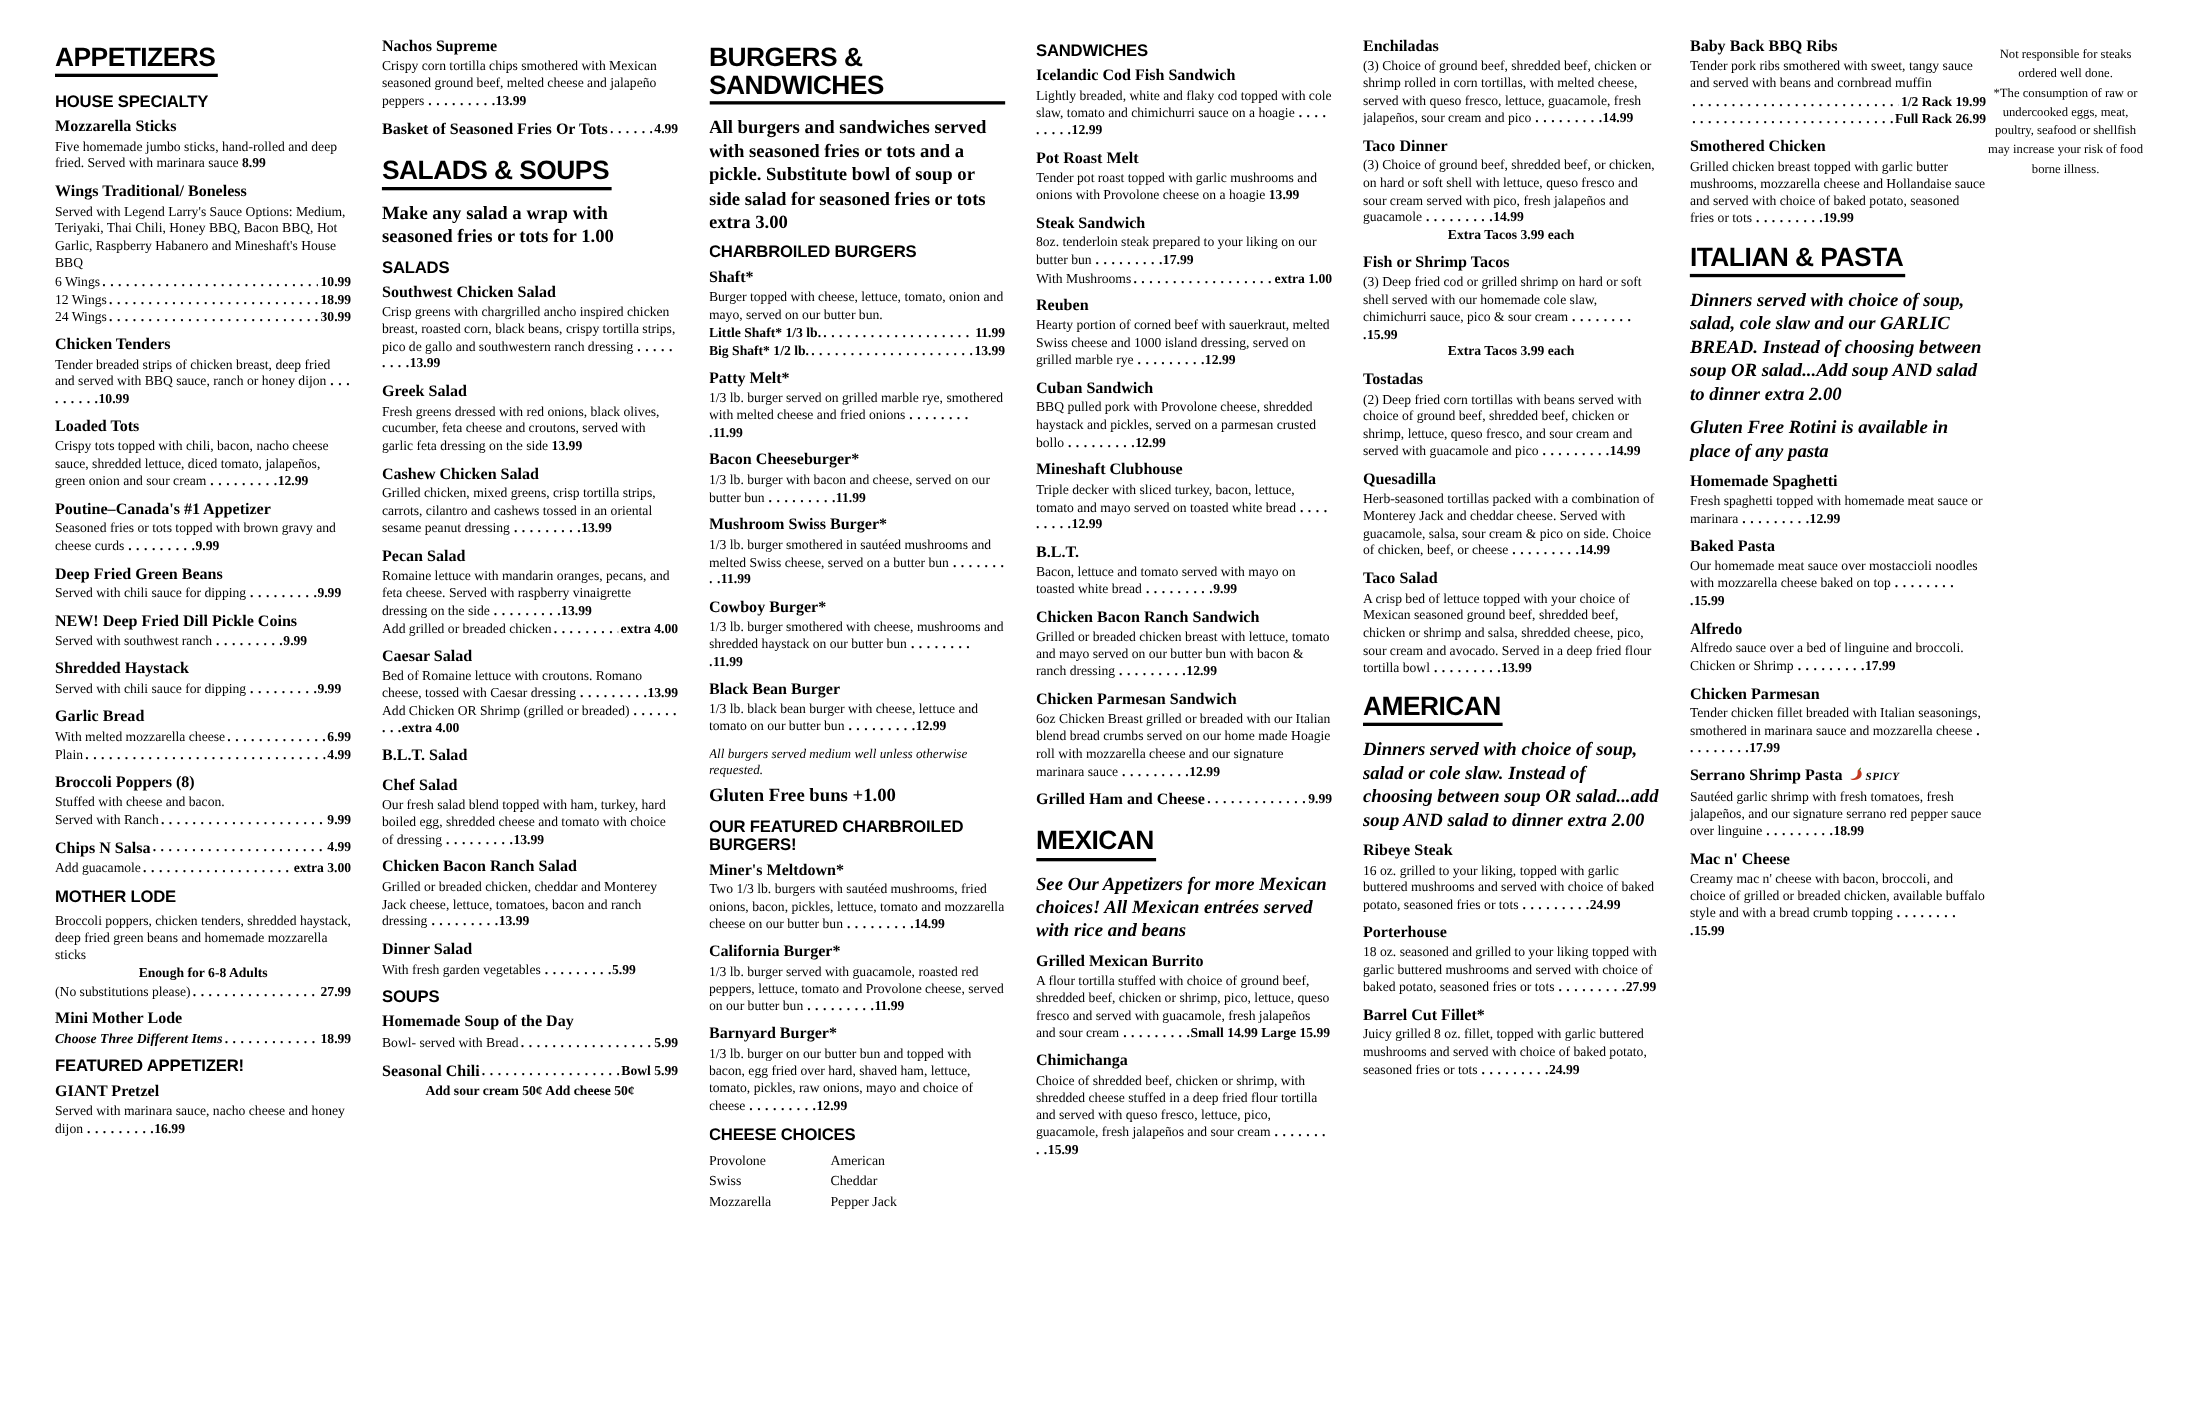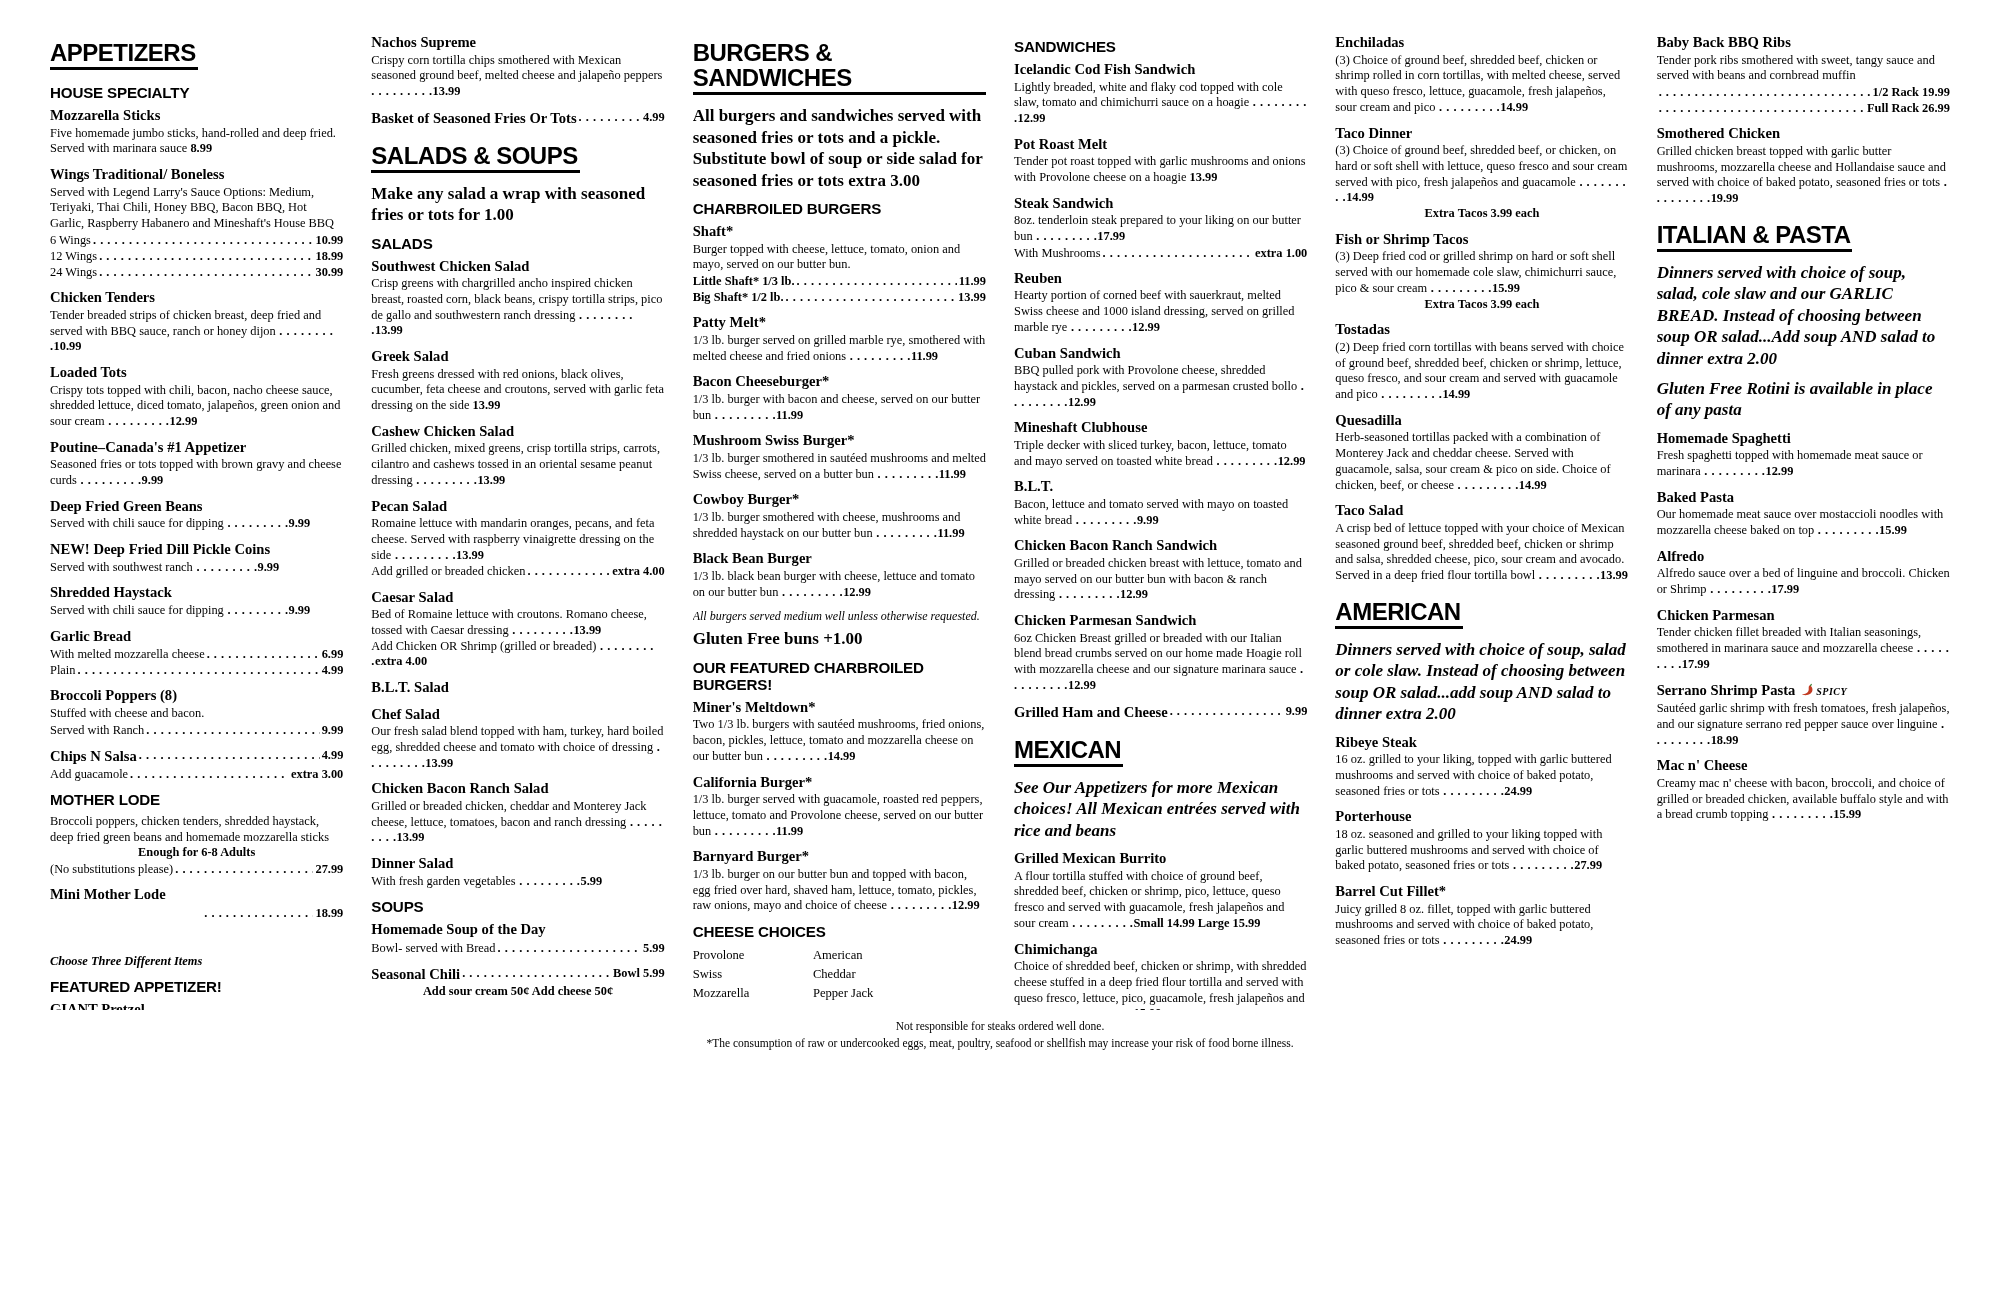--- a/index.html
+++ b/index.html
@@ -2,21 +2,21 @@
 <html><head>
 <meta charset="utf-8">
 <style>
   * { margin:0; padding:0; box-sizing:border-box; }
   html, body { width:2000px; height:1294px; }
   body {
     background:#ffffff; color:#000;
     font-family:"Liberation Serif", serif;
     overflow:hidden; position:relative;
   }
-  .menu { width:2000px; height:1058px; padding:34px 50px 6px; display:flex; flex-direction:column; }
+  .menu { width:2000px; height:1058px; padding:34px 50px 6px; display:flex; flex-direction:row; }
   .cols { display:grid; grid-template-columns:repeat(6,1fr); column-gap:28px; height:1196px; overflow:hidden; }
   .col { overflow:hidden; }
 
   .m-header {
     font-family:"Liberation Sans", sans-serif; font-weight:bold;
     font-size:24px; letter-spacing:-0.5px; line-height:1.05;
     border-bottom:3.5px solid #000; display:inline-block;
     padding:0 2px 2px 0; margin:6px 0 10px;
   }
   .m-subheader {
@@ -28,21 +28,21 @@
   .m-note.plain-it { font-weight:400; font-style:italic; font-size:12px; margin:4px 0 4px; }
 
   .m-item { margin-bottom:9px; }
   .iname { font-weight:700; font-size:14.6px; line-height:1.2; margin-bottom:1px; }
   .idesc { font-size:12.4px; line-height:1.27; }
   .prc { font-weight:700; white-space:nowrap; }
   .idots::after { content:" . . . . . . . . ."; font-weight:700; letter-spacing:0.5px; }
   .pline { display:flex; align-items:flex-start; font-size:12.4px; line-height:1.3; }
   .pline .lbl {}
   .pline .lbl.b { font-weight:700; }
-  .pline .lbl.it { font-weight:700; font-style:italic;margin-top:48px; }
+  .pline .lbl.it { font-weight:700; font-style:italic; }
   .pline .lbl.nm { font-weight:700; font-size:14.6px; }
   .pline .dots { flex:1; overflow:hidden; white-space:nowrap; margin:0 2px; font-weight:700; min-width:10px; }
   .pline .dots::after { content:". . . . . . . . . . . . . . . . . . . . . . . . . . . . . . . . . . . . . . . . . . . . . . . . . . . ."; letter-spacing:0.5px; }
   .bnote { font-weight:700; font-size:12.4px; line-height:1.27;text-align:center; }
 
   .cheese { display:grid; grid-template-columns:1fr 1fr; width:82%; font-size:12.6px; line-height:1.5; margin-top:2px; }
 
   .pepper { display:inline-block; vertical-align:-1px; margin:0 2px 0 6px; }
   .spicy { font-size:10px; font-weight:700; font-style:italic; letter-spacing:0.5px; }
 

